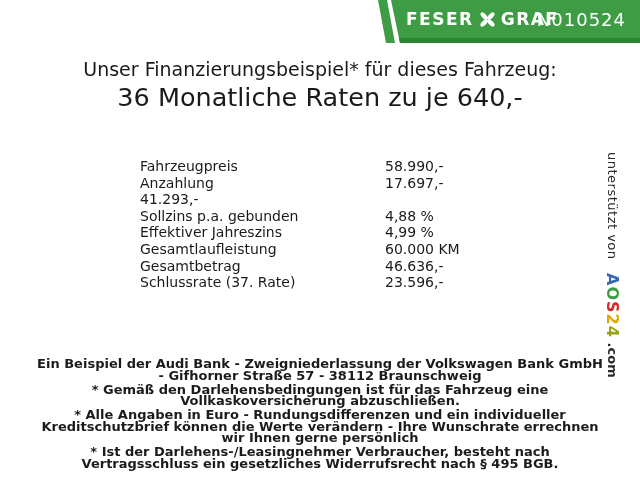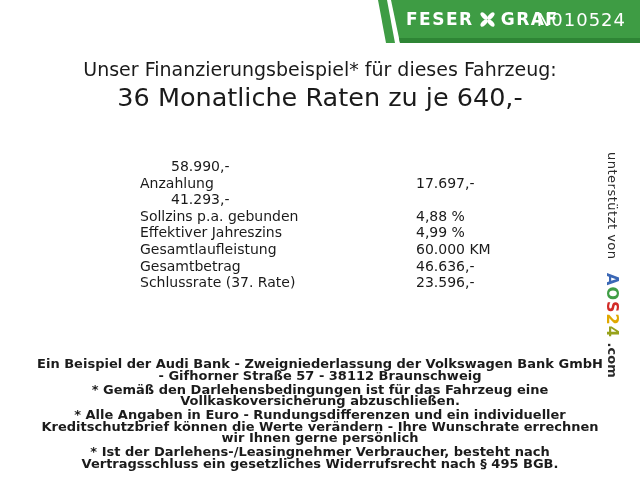--- a/index.html
+++ b/index.html
@@ -21,21 +21,21 @@
 
   
   .heading{position:absolute;top:57px;left:0;width:640px;text-align:center;color:#1a1a1a;}
   .heading-line1{font-size:19px;line-height:24px;}
   .heading-line2{font-size:25.5px;line-height:30px;margin-top:1px;}
 
   
   .fin-table{position:absolute;top:158px;left:140px;font-size:14px;color:#1a1a1a;}
   .fin-row{display:flex;height:16.6px;line-height:16.6px;}
   .fin-label{width:245px;}
-  .fin-value{white-space:nowrap;margin-left:31px;}
+  .fin-value{white-space:nowrap;}
 
   
   .sidebar-vertical{position:absolute;top:152px;left:603px;writing-mode:vertical-rl;
                     white-space:nowrap;color:#2a2a2a;}
   .supported-by{font-size:13px;letter-spacing:0.5px;}
   .aos-brand{font-size:16px;font-weight:bold;letter-spacing:1px;margin-top:8px;}
   .aos-suffix{font-size:13px;font-weight:bold;}
 
   
   .footer{position:absolute;top:358px;left:34px;width:572px;text-align:center;
@@ -67,20 +67,21 @@
     </div>
   </div>
 
   <div class="heading">
     <div class="heading-line1">Unser Finanzierungsbeispiel* für dieses Fahrzeug:</div>
     <div class="heading-line2">36 Monatliche Raten zu je 640,-</div>
   </div>
 
   <div class="fin-table">
     <div class="fin-row">
+      <span class="fin-label">Fahrzeugpreis</span>
       <span class="fin-value">58.990,-</span>
     </div>
     <div class="fin-row">
       <span class="fin-label">Anzahlung</span>
       <span class="fin-value">17.697,-</span>
     </div>
     <div class="fin-row">
       <span class="fin-value">41.293,-</span>
     </div>
     <div class="fin-row">

